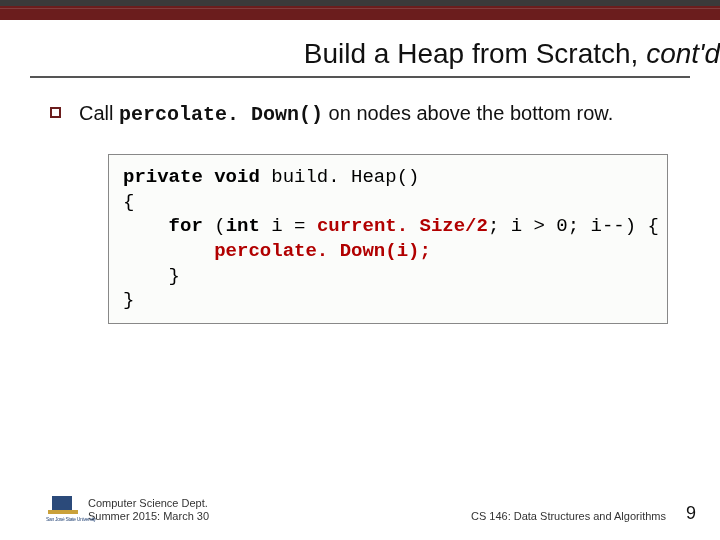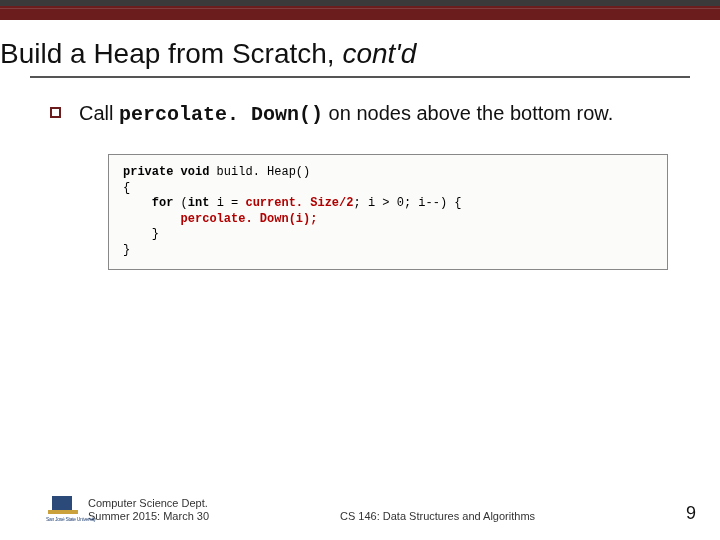--- a/index.html
+++ b/index.html
@@ -24,21 +24,21 @@
   }
   .maroon-bar::before {
     content: "";
     position: absolute;
     top: 2px; left: 0; right: 0;
     height: 1px;
     background: rgba(255,255,255,0.15);
   }
   .title-wrap {
     margin-top: 18px;
-    text-align: left;
+    text-align: right;
   }
   .title {
     font-size: 28px;
     color: #111;
     font-weight: 400;
   }
   .title .ital { font-style: italic; }
   .title-underline {
     margin: 6px 30px 0 30px;
     border-bottom: 2px solid #555;
@@ -64,21 +64,21 @@
   .bullet-text .mono {
     font-family: "Courier New", Courier, monospace;
     font-weight: bold;
   }
   .code-box {
     margin: 26px 0 0 58px;
     border: 1px solid #888;
     background: #fbfcfa;
     padding: 10px 14px 10px 14px;
     font-family: "Courier New", Courier, monospace;
-    font-size: 12px;
+    font-size: 19px;
     line-height: 1.3;
     color: #000;
     white-space: pre;
     width: 560px;
   }
   .kw { font-weight: bold; }
   .hl { color: #b10000; font-weight: bold; }
   .footer {
     position: absolute;
     bottom: 16px;
@@ -116,21 +116,21 @@
   .logo .txt {
     position: absolute;
     left: -2px; top: 22px;
     font-size: 5px;
     color: #2b4a7a;
     white-space: nowrap;
     letter-spacing: -0.3px;
   }
   .footer-left-text { line-height: 1.25; }
   .footer-center {
-    text-align: center;
+    text-align: right;
     line-height: 1.25;
     flex: 1;
   }
   .footer-right {
     font-size: 18px;
     color: #111;
     min-width: 30px;
     text-align: right;
   }
 </style>

